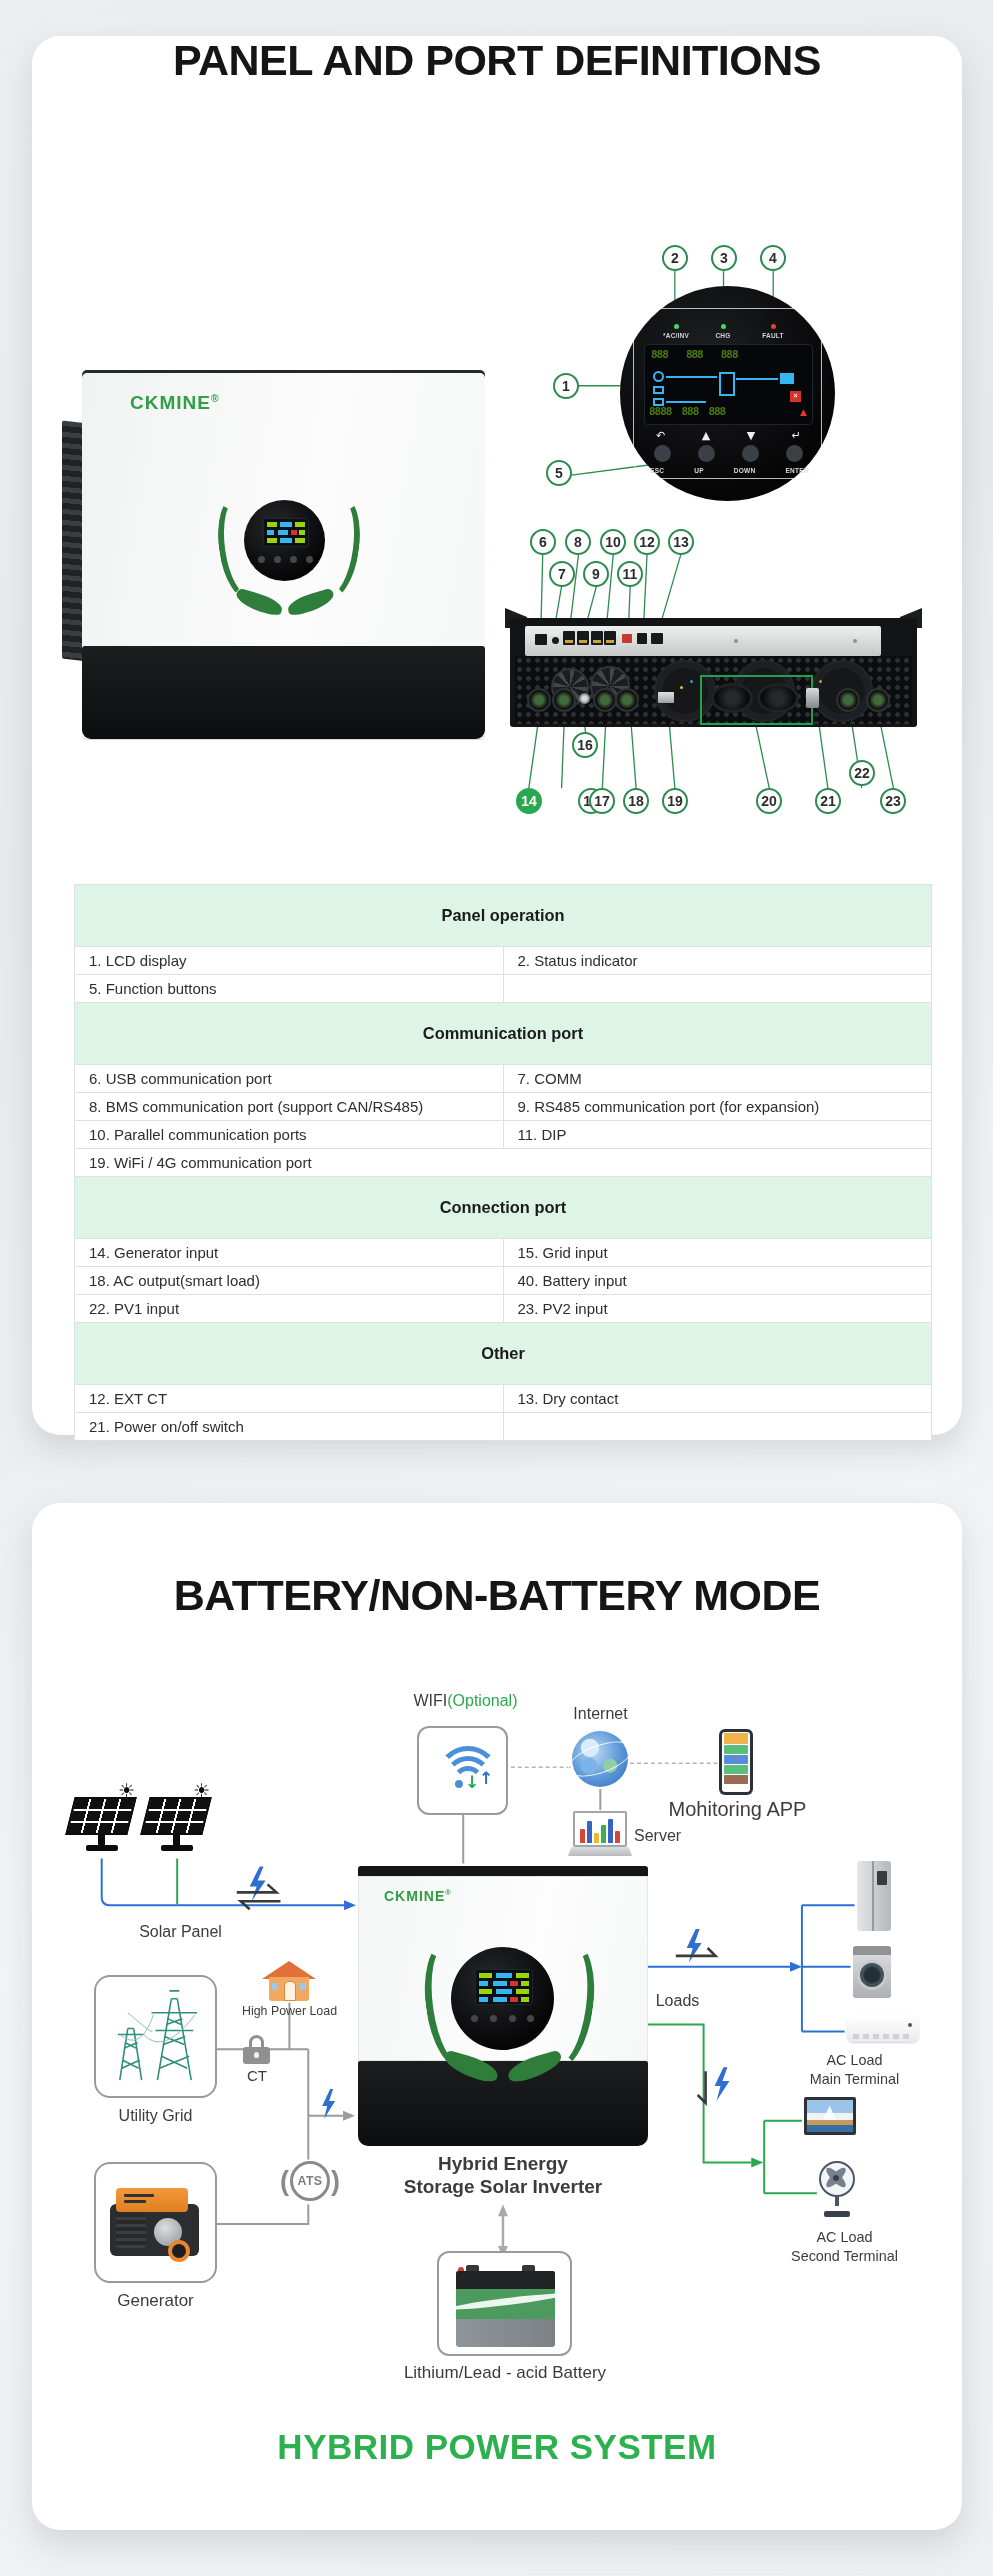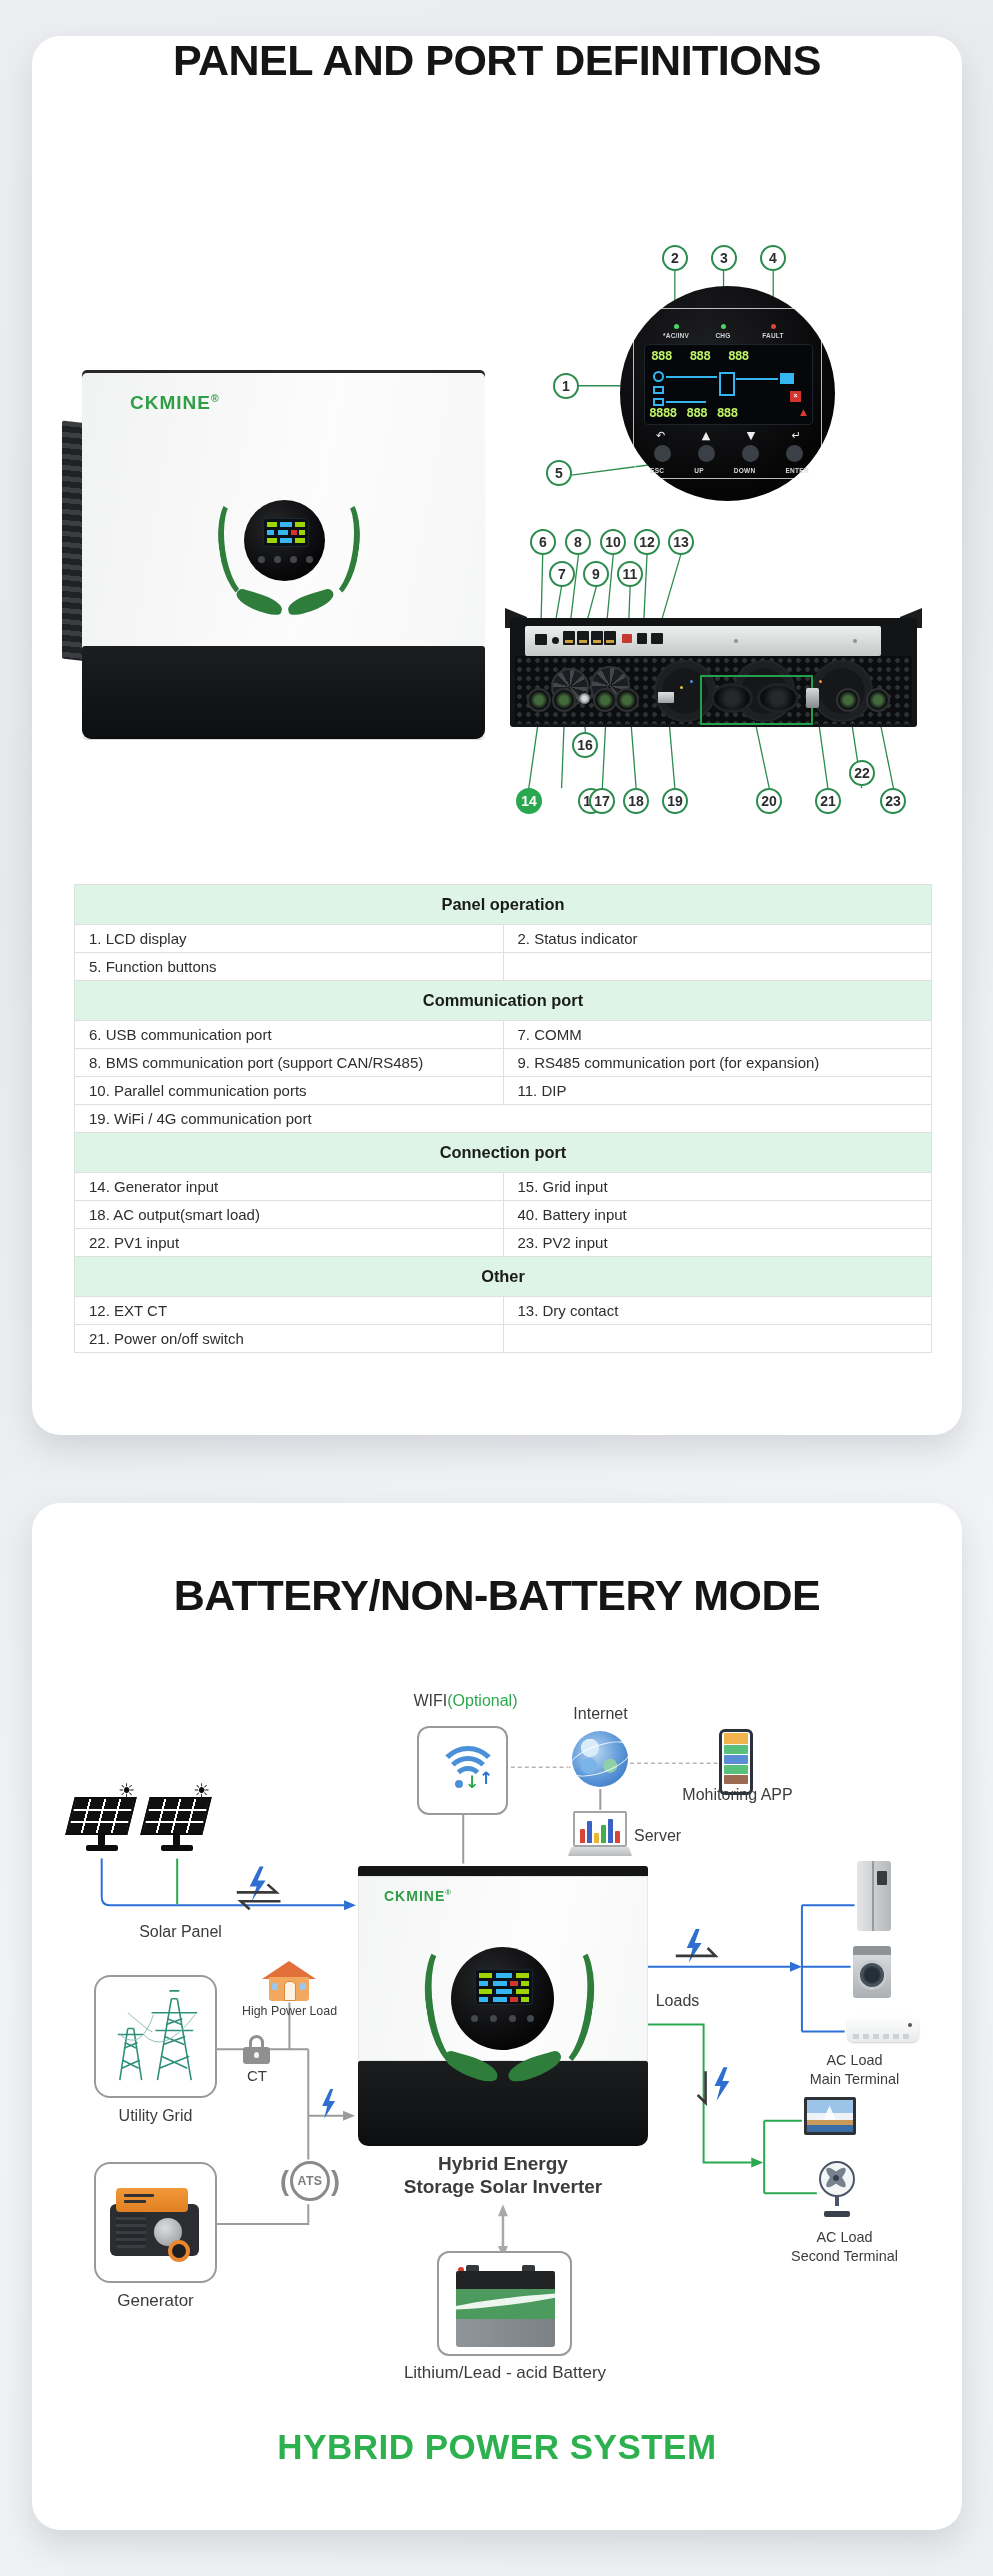--- a/index.html
+++ b/index.html
@@ -37,21 +37,21 @@
   .arcR{border-right:6px solid #2e7d3b;transform:rotate(8deg);}
   .hand{position:absolute;background:#2e7d3b;}
   .handL{border-radius:6px 60% 30% 70%;transform:rotate(16deg);}
   .handR{border-radius:60% 6px 70% 30%;transform:rotate(-16deg);}
   
   #cpanel{position:absolute;border-radius:50%;background:radial-gradient(circle at 40% 32%,#1e1f22,#050506 72%);}
   .cp-outline{position:absolute;left:13px;top:22px;right:13px;bottom:22px;border:1px solid rgba(255,255,255,.72);border-radius:20px;}
   .led{position:absolute;width:5px;height:5px;border-radius:50%;}
   .pl{position:absolute;color:#cfd3d6;font-size:6.5px;font-weight:700;text-align:center;letter-spacing:0.2px;}
   .lcd{position:absolute;background:#05070b;border:1px solid #1d242c;border-radius:4px;overflow:hidden;}
-  .dig{font-family:"DejaVu Sans Mono",monospace;font-weight:700;font-size:13px;color:#bef264;letter-spacing:-1px;}
+  .dig{font-family:"DejaVu Sans Mono",monospace;font-weight:700;font-size:11px;color:#4d7c0f;letter-spacing:-1px;}
   .digrow{position:absolute;display:flex;}
   .blu{position:absolute;border:2px solid #35b6f0;box-sizing:border-box;}
   .bluline{position:absolute;height:2px;background:#35b6f0;}
   .redsq{position:absolute;background:#d5342a;color:#fff;font-size:7px;line-height:10px;text-align:center;font-weight:700;}
   .warn{position:absolute;color:#e03a2f;font-size:9px;font-family:"DejaVu Sans",sans-serif;}
   .cp-ic{display:flex;justify-content:space-between;position:absolute;color:#eceeee;font-size:11px;font-family:"DejaVu Sans",sans-serif;}
   .cp-btns{display:flex;justify-content:space-between;position:absolute;}
   .cp-btn{width:17px;height:17px;border-radius:50%;background:#3b4046;}
   .cp-lbls{display:flex;justify-content:space-between;position:absolute;color:#d9dcde;font-size:6.5px;font-weight:700;letter-spacing:0.3px;}
   
@@ -69,21 +69,21 @@
         background:radial-gradient(circle,#26282a 28%,#0a0b0c 72%);border:3px solid #202224;box-sizing:border-box;}
   .fan{position:absolute;border-radius:50%;background:repeating-conic-gradient(#43474b 0 16deg,#1b1d20 16deg 45deg);border:2px solid #303438;}
   .bigfan{position:absolute;border-radius:50%;border:2px solid #232528;
           background:radial-gradient(circle,#151719 55%,#1d1f22 56%);}
   .grect{position:absolute;border:2px solid #1fa14e;}
   .mdot{position:absolute;width:3px;height:3px;border-radius:50%;}
   
   .ptable{position:absolute;left:42px;top:848px;width:858px;border-collapse:collapse;table-layout:fixed;
           font-size:15px;color:#2e2e2e;}
   .ptable td{border:1px solid #dde2de;height:27px;padding:0 6px 0 14px;background:#fff;overflow:hidden;white-space:nowrap;}
-  .ptable td.hd{background:#ddf4e6;text-align:center;font-weight:700;font-size:16.4px;color:#1b1b1b;height:29px;padding:5px;}
+  .ptable td.hd{background:#ddf4e6;text-align:center;font-weight:700;font-size:16.4px;color:#1b1b1b;height:29px;padding:16px;}
   
   .lbl{position:absolute;color:#3c3c3c;text-align:center;}
   .obox{position:absolute;border:2px solid #9a9a9a;border-radius:14px;background:#fff;box-sizing:border-box;}
   .wifi-arc{position:absolute;border:5px solid transparent;border-top:5px solid #4a90d9;border-radius:50%;}
   .globe{position:absolute;border-radius:50%;
          background:radial-gradient(circle at 32% 30%,#d9ecf9 0 16%,transparent 17%),
                     radial-gradient(circle at 68% 62%,#8fd0a8 0 13%,transparent 14%),
                     radial-gradient(circle at 30% 62%,#7ab4e8 0 15%,transparent 16%),
                     radial-gradient(circle at 40% 38%,#bcd8f2,#5f9ad9 52%,#2d66c0);}
   .globe-ring{position:absolute;border:1.5px solid rgba(255,255,255,.85);border-radius:50%;transform:rotate(-20deg);}
@@ -446,21 +446,21 @@
 
     <div class="phone" style="left:687px;top:226px;width:34px;height:66px;">
       <div class="scr">
         <div class="r" style="height:11px;background:#f2b24c;"></div>
         <div class="r" style="height:9px;background:#58c07a;"></div>
         <div class="r" style="height:9px;background:#5b8dd6;"></div>
         <div class="r" style="height:9px;background:#58c07a;"></div>
         <div class="r" style="height:9px;background:#9a6b52;"></div>
       </div>
     </div>
-    <div class="lbl" style="left:636px;top:283px;width:139px;font-size:16px;">Mohitoring APP</div>
+    <div class="lbl" style="left:636px;top:295px;width:139px;font-size:20px;">Mohitoring APP</div>
 
     <div class="abs" style="left:536px;top:308px;width:64px;height:46px;">
       <div class="laptop-scr" style="left:5px;top:0;width:54px;height:36px;">
         <span class="bar" style="height:14px;background:#d94436;"></span>
         <span class="bar" style="height:22px;background:#3a62c4;"></span>
         <span class="bar" style="height:10px;background:#e8b832;"></span>
         <span class="bar" style="height:18px;background:#3fae52;"></span>
         <span class="bar" style="height:24px;background:#3a62c4;"></span>
         <span class="bar" style="height:12px;background:#d94436;"></span>
       </div>

